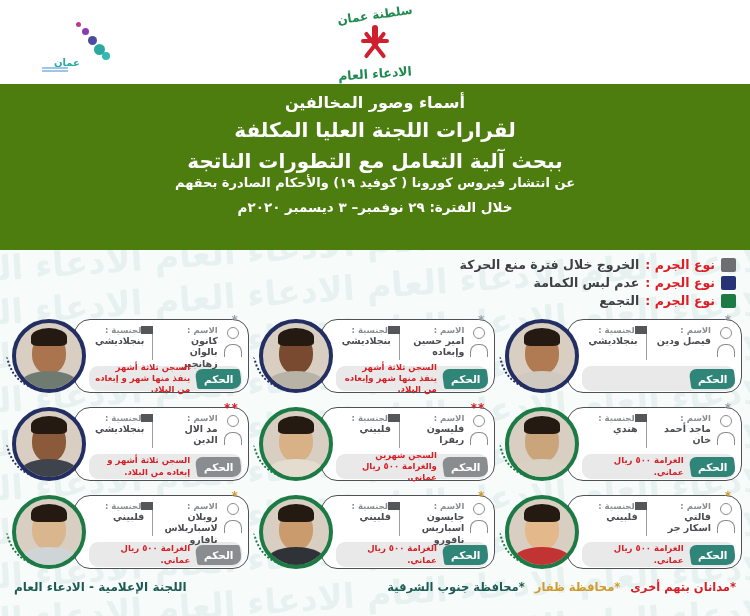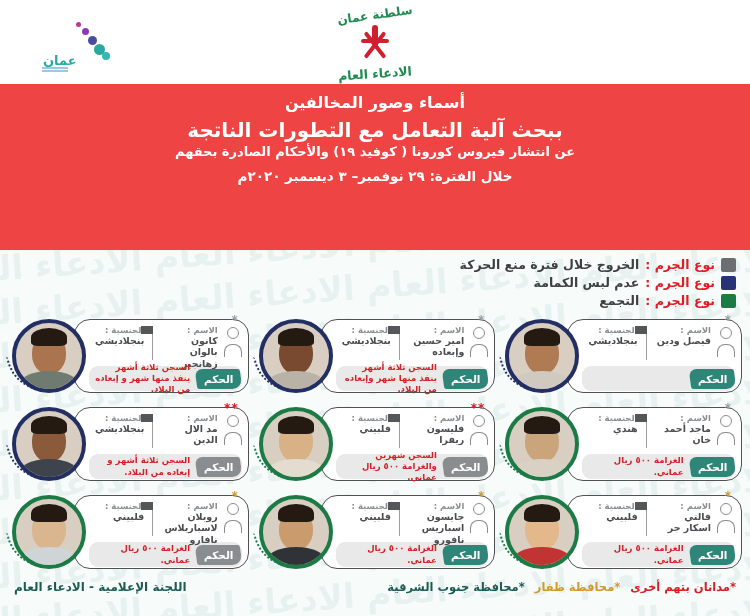--- a/index.html
+++ b/index.html
@@ -4,36 +4,36 @@
 <style>
   * { margin:0; padding:0; box-sizing:border-box; }
   html,body { width:750px; height:616px; overflow:hidden; }
   body { font-family:"DejaVu Sans", sans-serif; background:#ffffff; position:relative; }
 
   
   .top-band { position:relative; height:84px; background:#ffffff; z-index:2; }
 
   .vision-logo { position:absolute; left:42px; top:22px; width:80px; height:48px; }
   .vl-dot { position:absolute; border-radius:50%; }
-  .vl-text { position:absolute; left:1px; bottom:2px; font-size:13px; color:#2aa9a0; font-weight:bold; }
+  .vl-text { position:absolute; left:12px; bottom:2px; font-size:10px; color:#2aa9a0; font-weight:bold; }
   .vl-bars { position:absolute; left:0; bottom:-2px; width:26px; }
   .vl-bars i { display:block; height:2px; background:#9fc6e8; margin-top:1px; }
 
   .emblem { position:absolute; left:50%; top:4px; transform:translateX(-50%); width:130px; text-align:center; }
   .emblem-top { color:#1e8a4f; font-size:12px; font-weight:bold; transform:rotate(-8deg); display:inline-block; }
   .emblem-art { position:relative; width:44px; height:38px; margin:2px auto 0; }
   .sword { position:absolute; top:4px; left:20px; width:4px; height:32px; background:#cf2030; border-radius:2px; }
   .sword.s1 { transform:rotate(38deg); }
   .sword.s2 { transform:rotate(-38deg); }
   .khanjar { position:absolute; top:0; left:19px; width:6px; height:24px; background:#cf2030; border-radius:3px 3px 0 6px; }
   .belt { position:absolute; top:14px; left:8px; width:28px; height:4px; background:#cf2030; border-radius:2px; }
   .emblem-bottom { color:#1e8a4f; font-size:12.5px; font-weight:bold; transform:rotate(-4deg); display:inline-block; margin-top:2px; }
 
   
-  .title-band { position:relative; height:166px; background:#ef4444; color:#ffffff; text-align:center; direction:rtl; padding-top:9px; z-index:2; }
+  .title-band { position:relative; height:166px; background:#4d7c0f; color:#ffffff; text-align:center; direction:rtl; padding-top:9px; z-index:2; }
   .t-line1 { font-size:16px; font-weight:bold; margin-bottom:6px; }
   .t-line2 { font-size:20px; font-weight:bold; margin-bottom:7px; }
   .t-line3 { font-size:20px; font-weight:bold; margin-bottom:2px; }
   .t-line4 { font-size:13px; font-weight:bold; margin-bottom:9px; }
   .t-line5 { font-size:13.5px; font-weight:bold; }
 
   
   .content { position:relative; height:366px; background:#f7fbfa; z-index:1; overflow:hidden; }
   .watermark-layer { position:absolute; inset:-30px; z-index:0; pointer-events:none; }
   .wm-row { white-space:nowrap; font-size:34px; font-weight:bold; color:#2a8577; opacity:0.07; transform:rotate(-4deg); line-height:44px; direction:rtl; }
@@ -101,20 +101,21 @@
         <i class="sword s2"></i>
         <i class="khanjar"></i>
         <i class="belt"></i>
     </div>
     <span class="emblem-bottom">الادعاء العام</span>
   </div>
 </div>
 
 <div class="title-band">
   <div class="t-line1">أسماء وصور المخالفين</div>
+  <div class="t-line2">لقرارات اللجنة العليا المكلفة</div>
   <div class="t-line3">ببحث آلية التعامل مع التطورات الناتجة</div>
   <div class="t-line4">عن انتشار فيروس كورونا ( كوفيد ١٩) والأحكام الصادرة بحقهم</div>
   <div class="t-line5">خلال الفترة: ٢٩ نوفمبر– ٣ ديسمبر ٢٠٢٠م</div>
 </div>
 
 <div class="content">
   <div class="watermark-layer">
       <div class="wm-row">الادعاء العام    الادعاء العام    الادعاء العام    الادعاء العام    الادعاء العام    الادعاء العام    الادعاء العام    الادعاء العام    الادعاء العام    الادعاء العام    </div>
       <div class="wm-row">الادعاء العام    الادعاء العام    الادعاء العام    الادعاء العام    الادعاء العام    الادعاء العام    الادعاء العام    الادعاء العام    الادعاء العام    الادعاء العام    </div>
       <div class="wm-row">الادعاء العام    الادعاء العام    الادعاء العام    الادعاء العام    الادعاء العام    الادعاء العام    الادعاء العام    الادعاء العام    الادعاء العام    الادعاء العام    </div>

